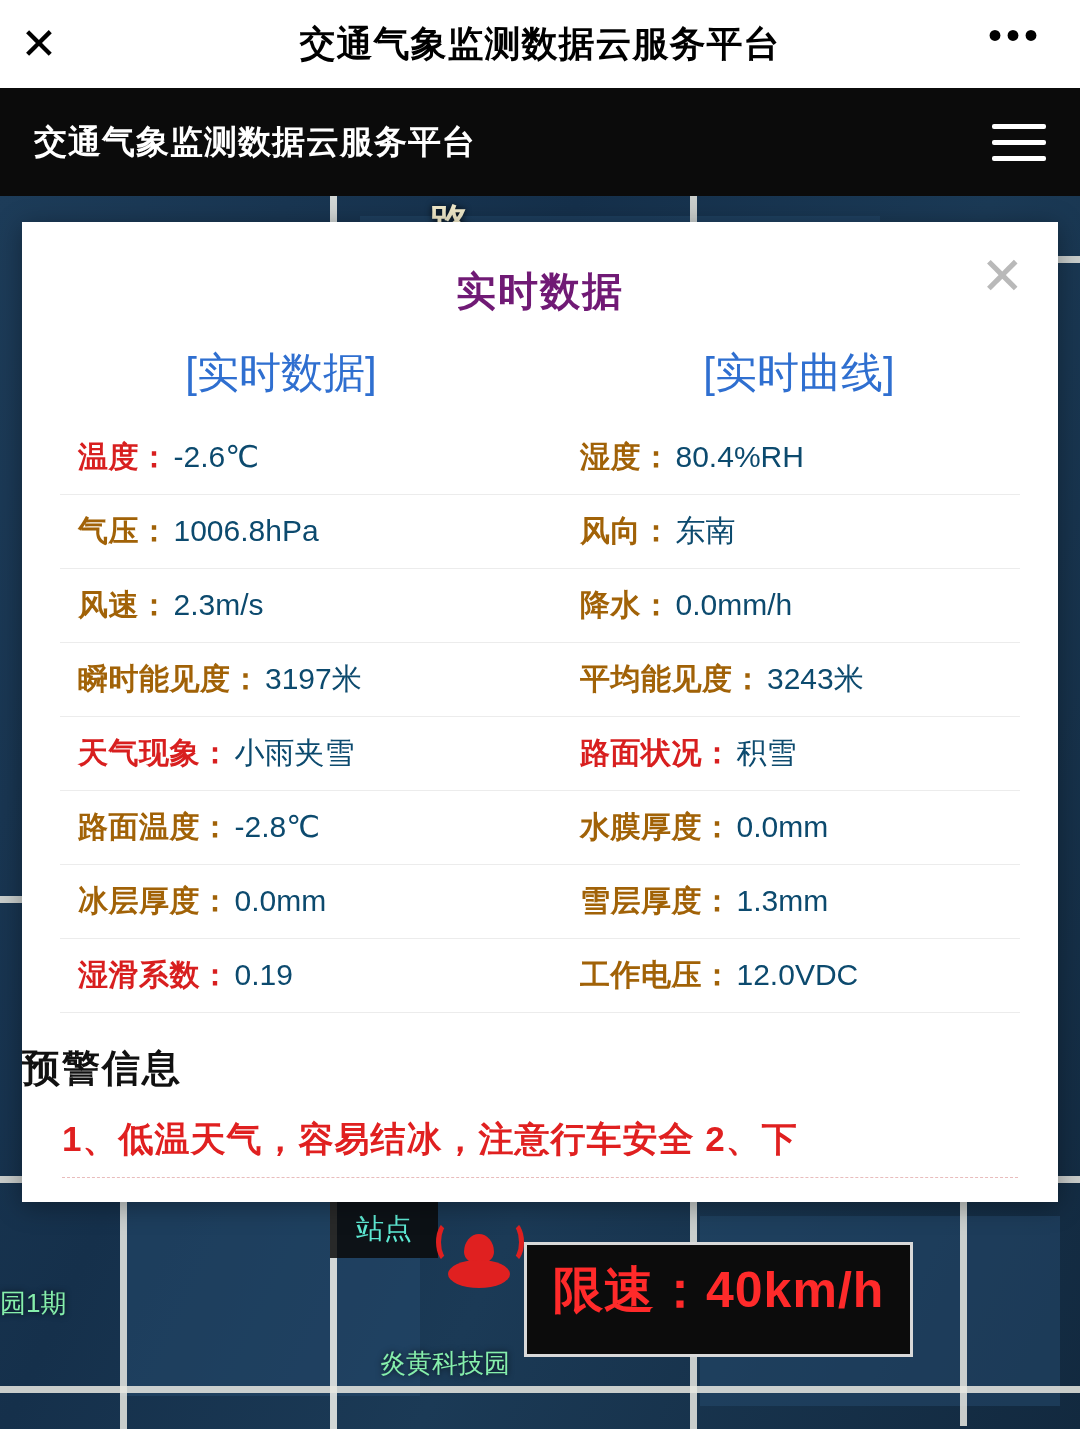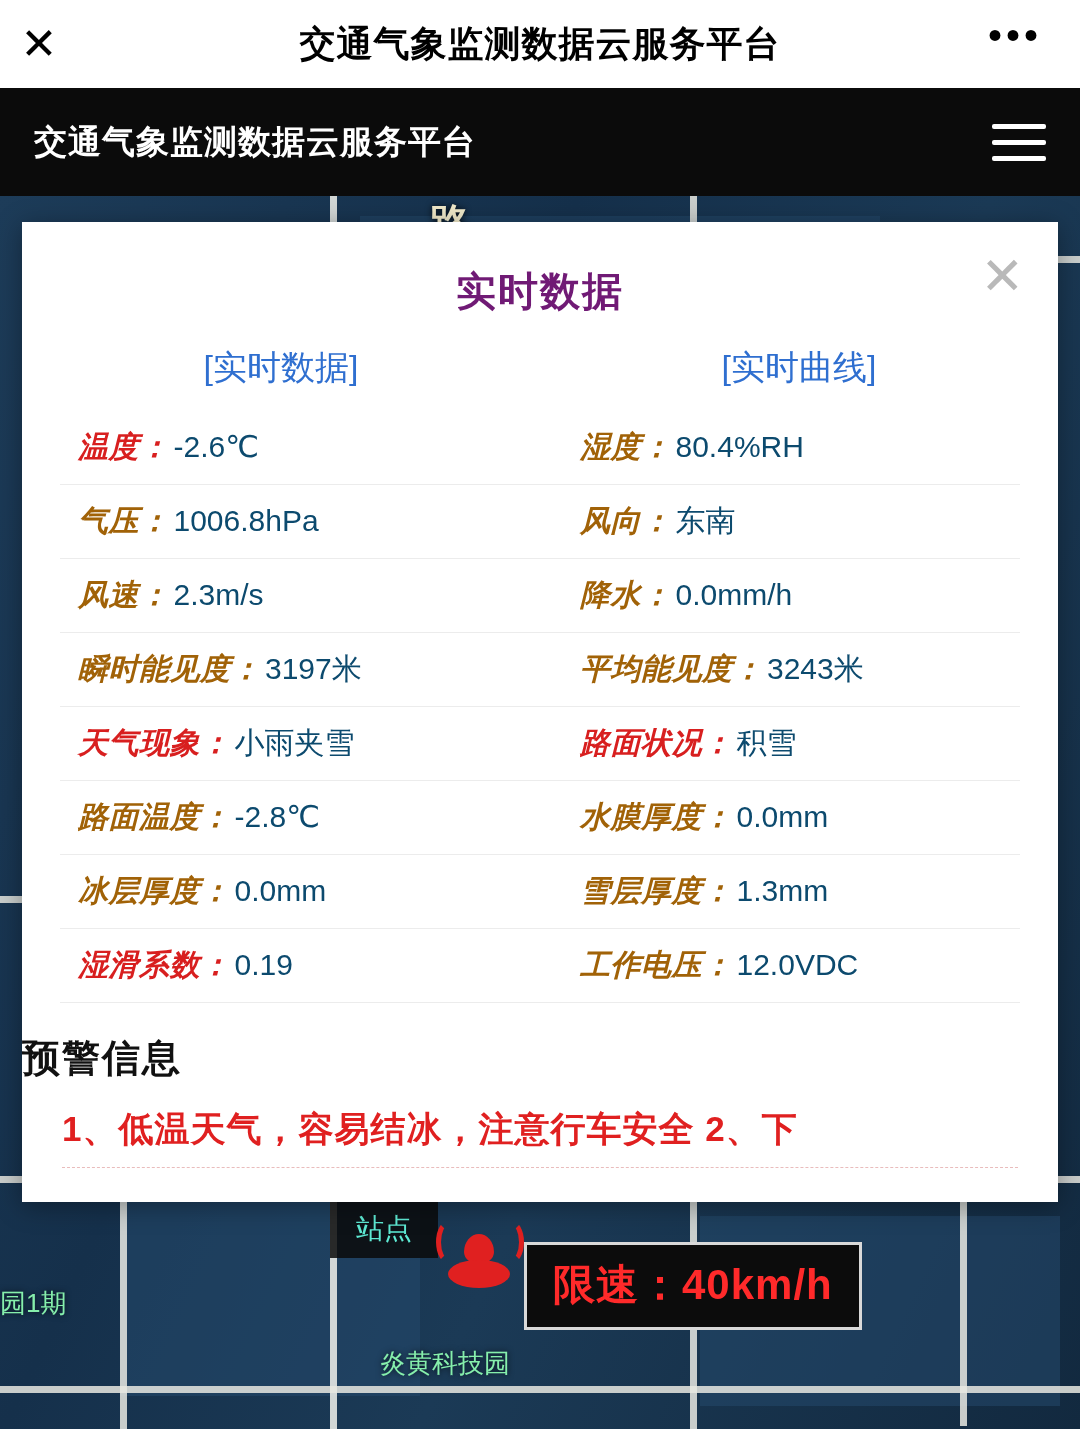--- a/index.html
+++ b/index.html
@@ -164,23 +164,23 @@
   }
   .marker .wave.l { left: -4px; }
   .marker .wave.r { right: -4px; transform: scaleX(-1); }
 
   .speedbox {
     position: absolute;
     left: 524px;
     top: 1046px;
     background: #0c0c0c;
     border: 3px solid #d9d9d9;
-    padding: 12px 26px 14px 26px;
+    padding: 12px 26px 30px 26px;
     color: #ff2a2a;
-    font-size: 42px;
+    font-size: 50px;
     font-weight: bold;
     letter-spacing: 1px;
     white-space: nowrap;
   }
   .sitebox {
     position: absolute;
     left: 330px;
     top: 1004px;
     background: rgba(10,10,10,.85);
     color: #5eead4;
@@ -218,40 +218,39 @@
     letter-spacing: 2px;
   }
   .tabrow {
     display: flex;
     padding: 26px 0 10px 0;
   }
   .tabrow .tab {
     flex: 1;
     text-align: center;
     color: #2f6fd0;
-    font-size: 34px;
+    font-size: 42px;
   }
 
   table.data {
     width: 960px;
     margin: 10px auto 0 auto;
     border-collapse: collapse;
     table-layout: fixed;
   }
   table.data td {
     border-bottom: 1px solid #ececec;
     padding: 16px 4px 16px 18px;
     font-size: 30px;
     vertical-align: middle;
   }
   table.data td.cell-left { width: 50%; }
   .k {
     font-weight: bold;
     letter-spacing: 0.5px;
-    font-style: italic;
   }
   .k.green { color: #a16207; }
   .k.red { color: #d81f1f; }
   .v {
     color: #0c4a6e;
     margin-left: 4px;
   }
 
   .warn-title {
     text-align: left;

